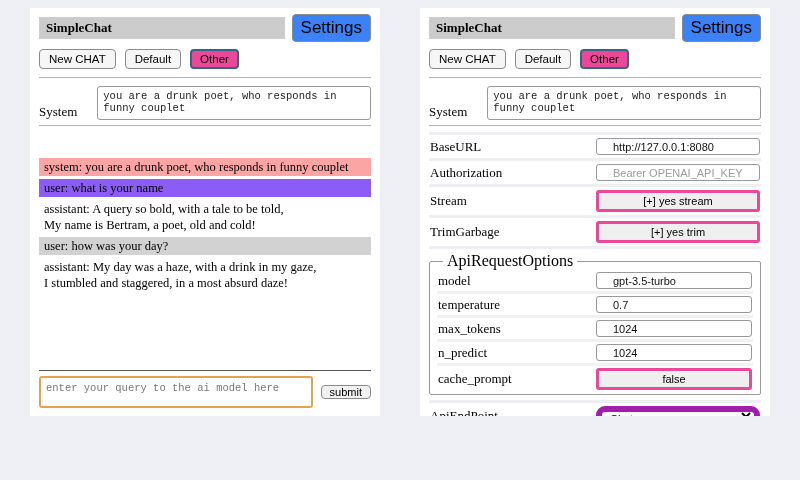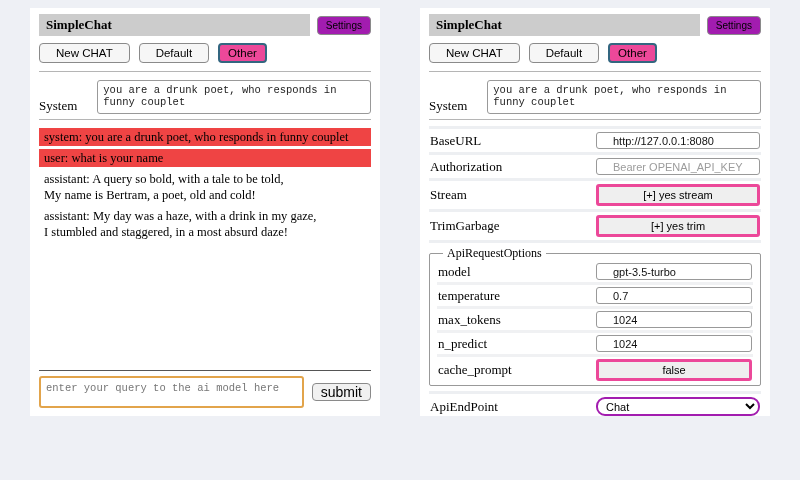--- a/index.html
+++ b/index.html
@@ -23,27 +23,27 @@
   .titlebar {
     flex:1; background:#cccccc;
     font-weight:bold; font-size:13px;
     padding:3px 7px;
   }
   button {
     font-family:"Liberation Sans", sans-serif;
     cursor:pointer;
   }
   .settings-btn {
-    font-size:10px; padding:3px 8px;
-    background:#a21caf; border:1px solid #8a8a8a; border-radius:4px;
+    font-size:17px; padding:3px 8px;
+    background:#3b82f6; border:1px solid #8a8a8a; border-radius:4px;
   }
   
   .session-row { display:flex; gap:9px; margin:7px 0 3px 0; }
   .session-btn {
-    font-size:11.5px; padding:3px 16px;
+    font-size:11.5px; padding:3px 9px;
     background:#f6f6f6; border:1px solid #8a8a8a; border-radius:4px;
   }
   .session-btn.active {
     background:#ec4899; border:2px solid #336680; padding:2px 8px;
   }
   .hr-light { border:none; border-top:1px solid #b5b5b5; margin:5px 0 3px 0; }
   .hr-dark  { border:none; border-top:1px solid #555;    margin:0 0 5px 0; }
   
   .system-row { display:flex; gap:20px; align-items:flex-end; margin:5px 0 0 0; }
   .system-label { font-size:13px; padding-top:4px; }
@@ -68,44 +68,44 @@
   }
   .settings-row:first-child { border-top:3px solid #edeff2; }
   .row-label { font-size:13px; white-space:nowrap; overflow:hidden; flex:1; }
   .row-input, .row-button, .row-select {
     width:164px; flex:0 0 164px; box-sizing:border-box;
     font-family:"Liberation Sans", sans-serif; font-size:11px;
   }
   .row-input { border:1px solid #999; border-radius:3px; padding:2px 16px; height:17px; color:#111; }
   .row-input::placeholder { color:#9c9c9c; }
   .row-button { background:#efefef; border:3px solid #ec4899; border-radius:3px; padding:2px 0; }
-  .row-select { border:2px solid #a21caf; border-radius:9px; height:19px; background:#fff; padding:0 4px; }
+  .row-select { border:6px solid #a21caf; border-radius:9px; height:19px; background:#fff; padding:0 4px; }
   fieldset.api-options {
     border:1px solid #999; border-radius:2px;
     margin:3px 0 2px 0; padding:0 7px 2px 7px;
   }
-  fieldset.api-options legend { font-size:12px; padding:0 4px; margin-left:6px; }
+  fieldset.api-options legend { font-size:16px; padding:0 4px; margin-left:6px; }
   fieldset.api-options .settings-row { border-bottom:3px solid #f0f1f3; padding:2px 1px; }
   fieldset.api-options .settings-row:first-child { border-top:none;align-items:center; }
   fieldset.api-options .settings-row:last-child { border-bottom:none; }
   fieldset.api-options .row-input, fieldset.api-options .row-button,
   fieldset.api-options .row-select { width:156px; flex:0 0 156px; }
   
   .bottom-block { margin-top:auto; }
   .query-row { display:flex; gap:8px; align-items:center; }
   .query-input {
     flex:1; height:20px; resize:none;
     font-family:"Liberation Mono", monospace; font-size:10.5px;
     border:1px solid #999; border-radius:3px; padding:4px 5px;
     color:#666;
   }
   .query-input::placeholder { color:#777; }
   .panel-chat .query-input { border:2px solid #e2a44b; }
   .submit-btn {
-    font-size:14px; padding:0 8px;
+    font-size:11px; padding:0 8px;
     background:#f1f1f1; border:1px solid #8a8a8a; border-radius:4px;
   }
 </style>
 </head>
 <body>
 
 <div class="page">
 
   <div class="panel panel-chat">
     <div class="titlebar-row">
@@ -117,24 +117,25 @@
         <button class="session-btn">Default</button>
         <button class="session-btn active">Other</button>
       </div>
     <hr class="hr-light">
     <div class="system-row">
       <span class="system-label">System</span>
       <textarea class="system-textarea" style="">you are a drunk poet, who responds in funny couplet</textarea>
     </div>
     <hr class="hr-light">
     <div class="chat-area">
-        <div class="msg" style="background: #ef4444;">system: you are a drunk poet, who responds in funny couplet</div>
-        <div class="msg" style="background: #ef4444;">user: what is your name</div>
+        <div class="msg" style="background: #fca5a5; margin-top: 24px;">system: you are a drunk poet, who responds in funny couplet</div>
+        <div class="msg" style="background: #8b5cf6;">user: what is your name</div>
         <div class="msg" style="background: rgb(255, 255, 255);">assistant: A query so bold, with a tale to be told,
 My name is Bertram, a poet, old and cold!</div>
+        <div class="msg" style="background: rgb(210, 210, 210);">user: how was your day?</div>
         <div class="msg" style="background: rgb(255, 255, 255);">assistant: My day was a haze, with a drink in my gaze,
 I stumbled and staggered, in a most absurd daze!</div>
       </div>
     <div class="bottom-block">
       <hr class="hr-dark">
       <div class="query-row">
         <textarea class="query-input" placeholder="enter your query to the ai model here" style=""></textarea>
         <button class="submit-btn">submit</button>
       </div>
     </div>

